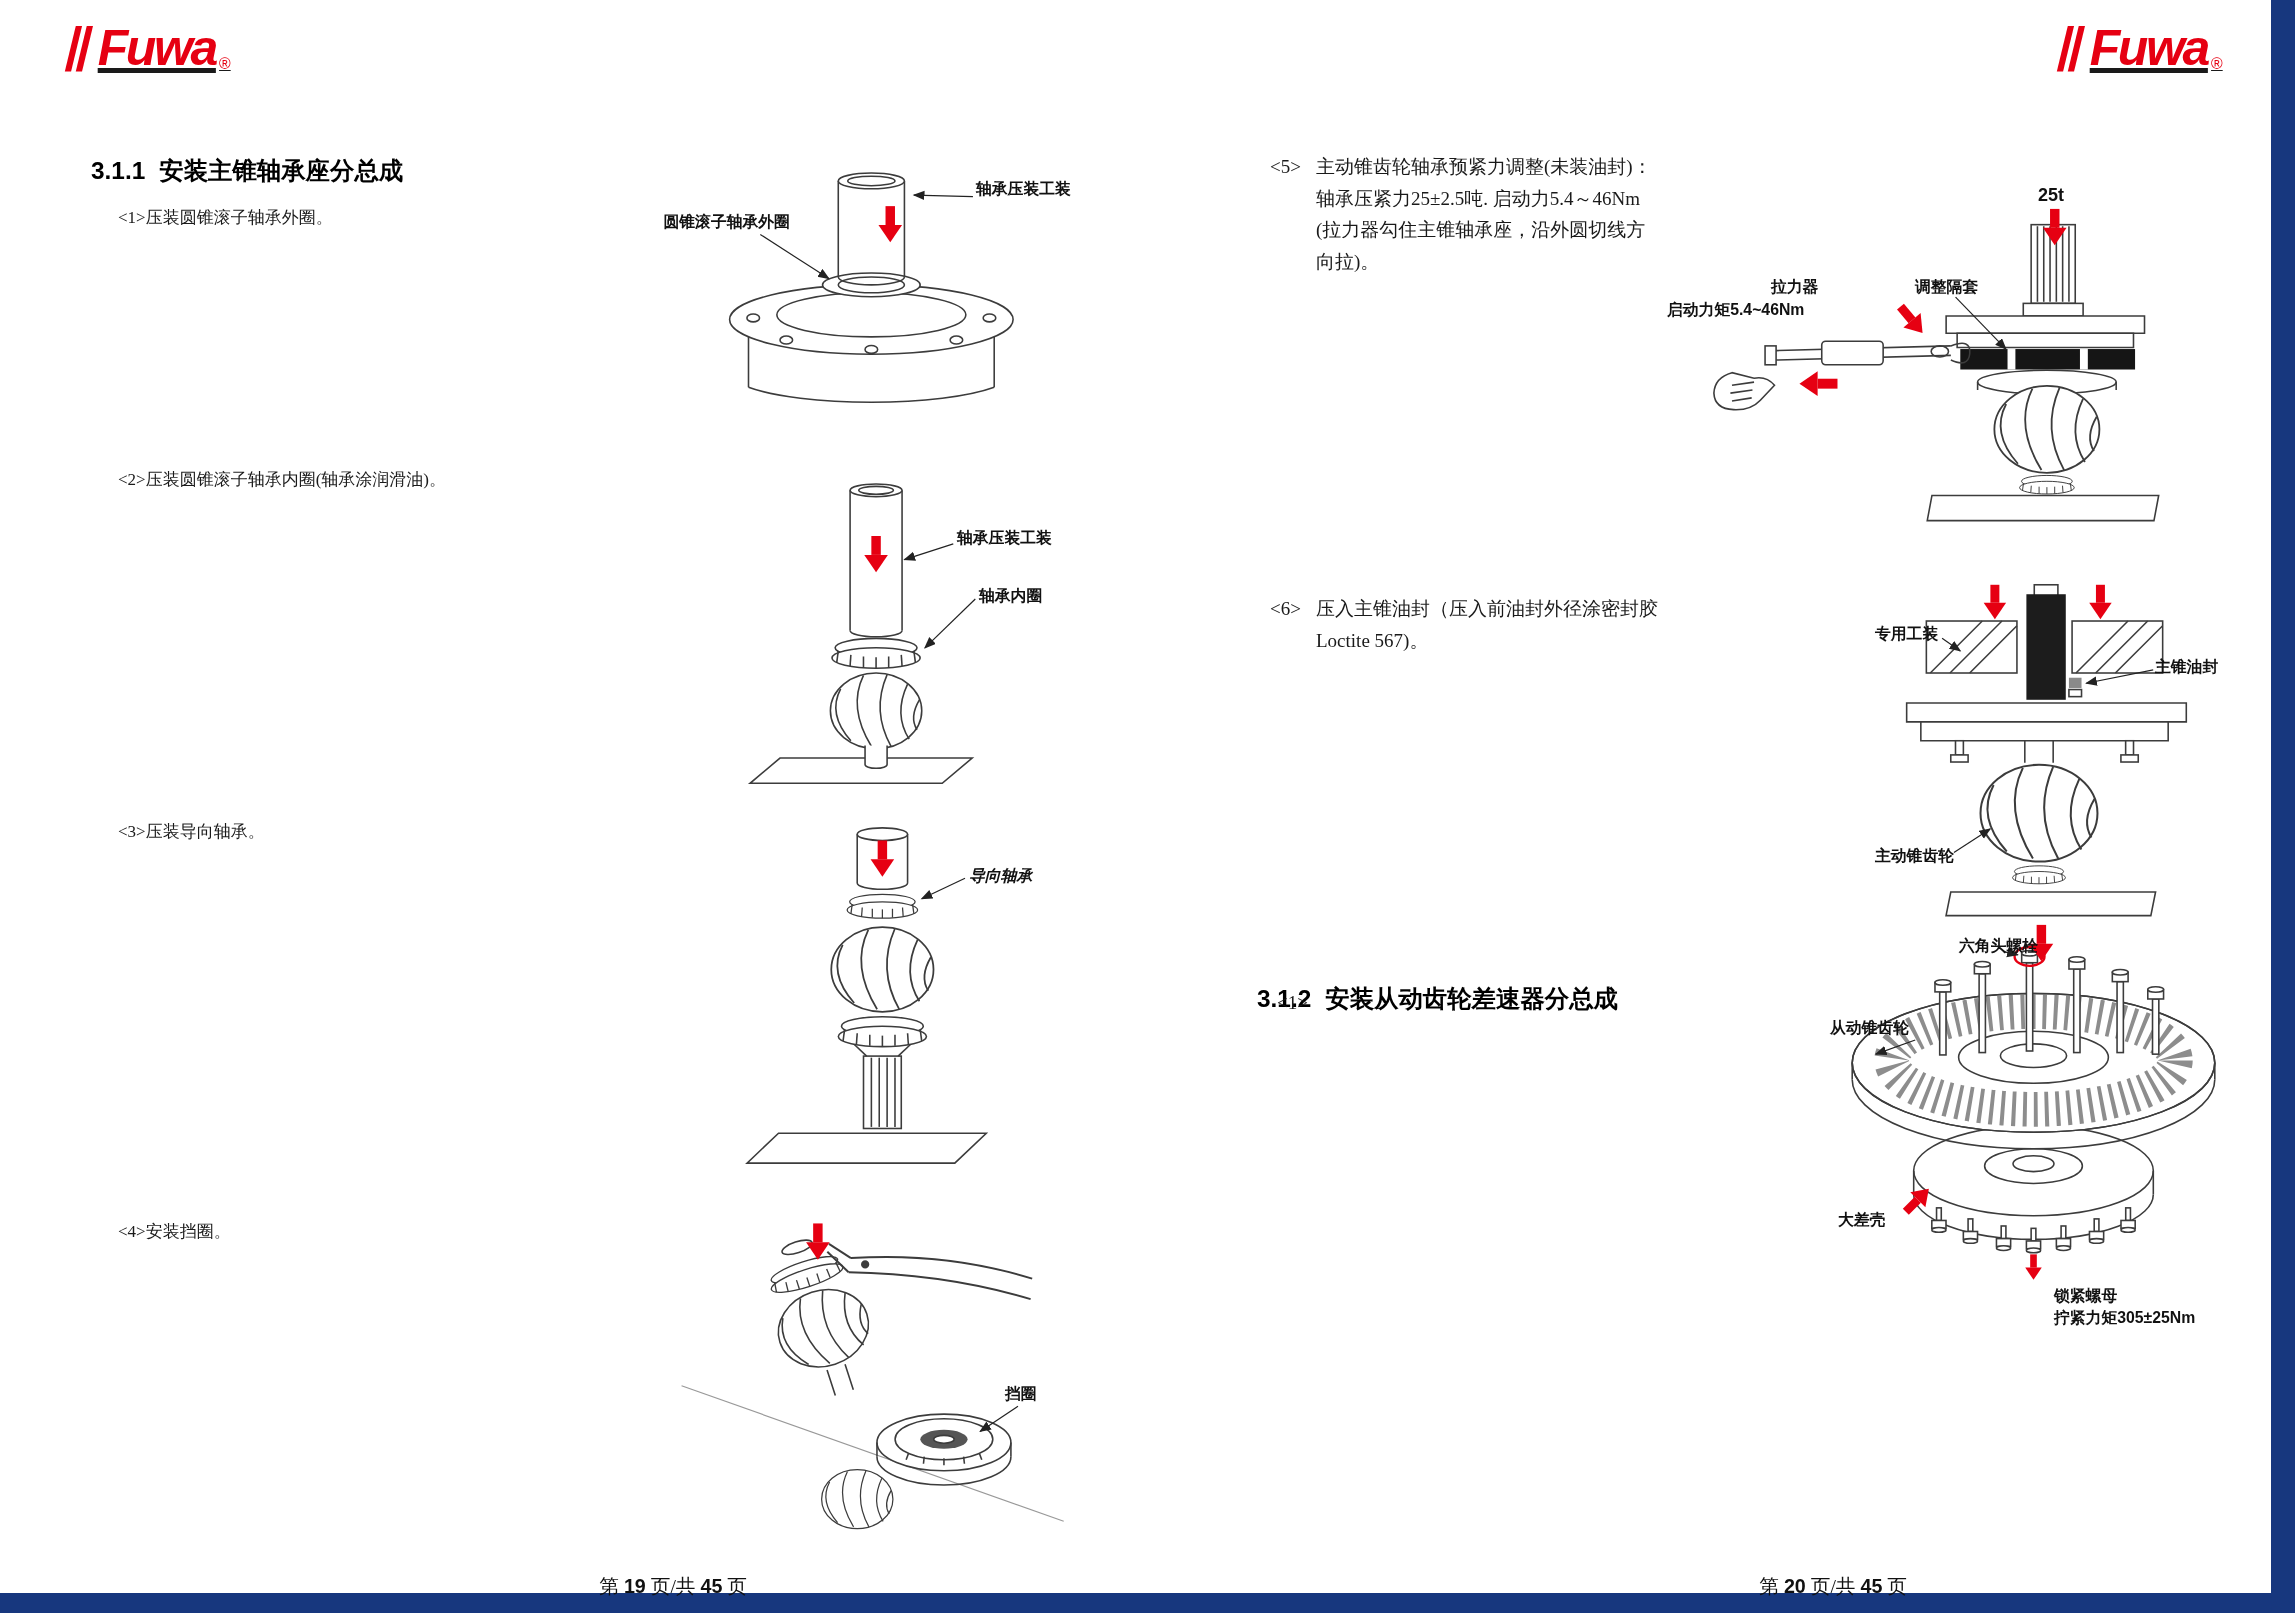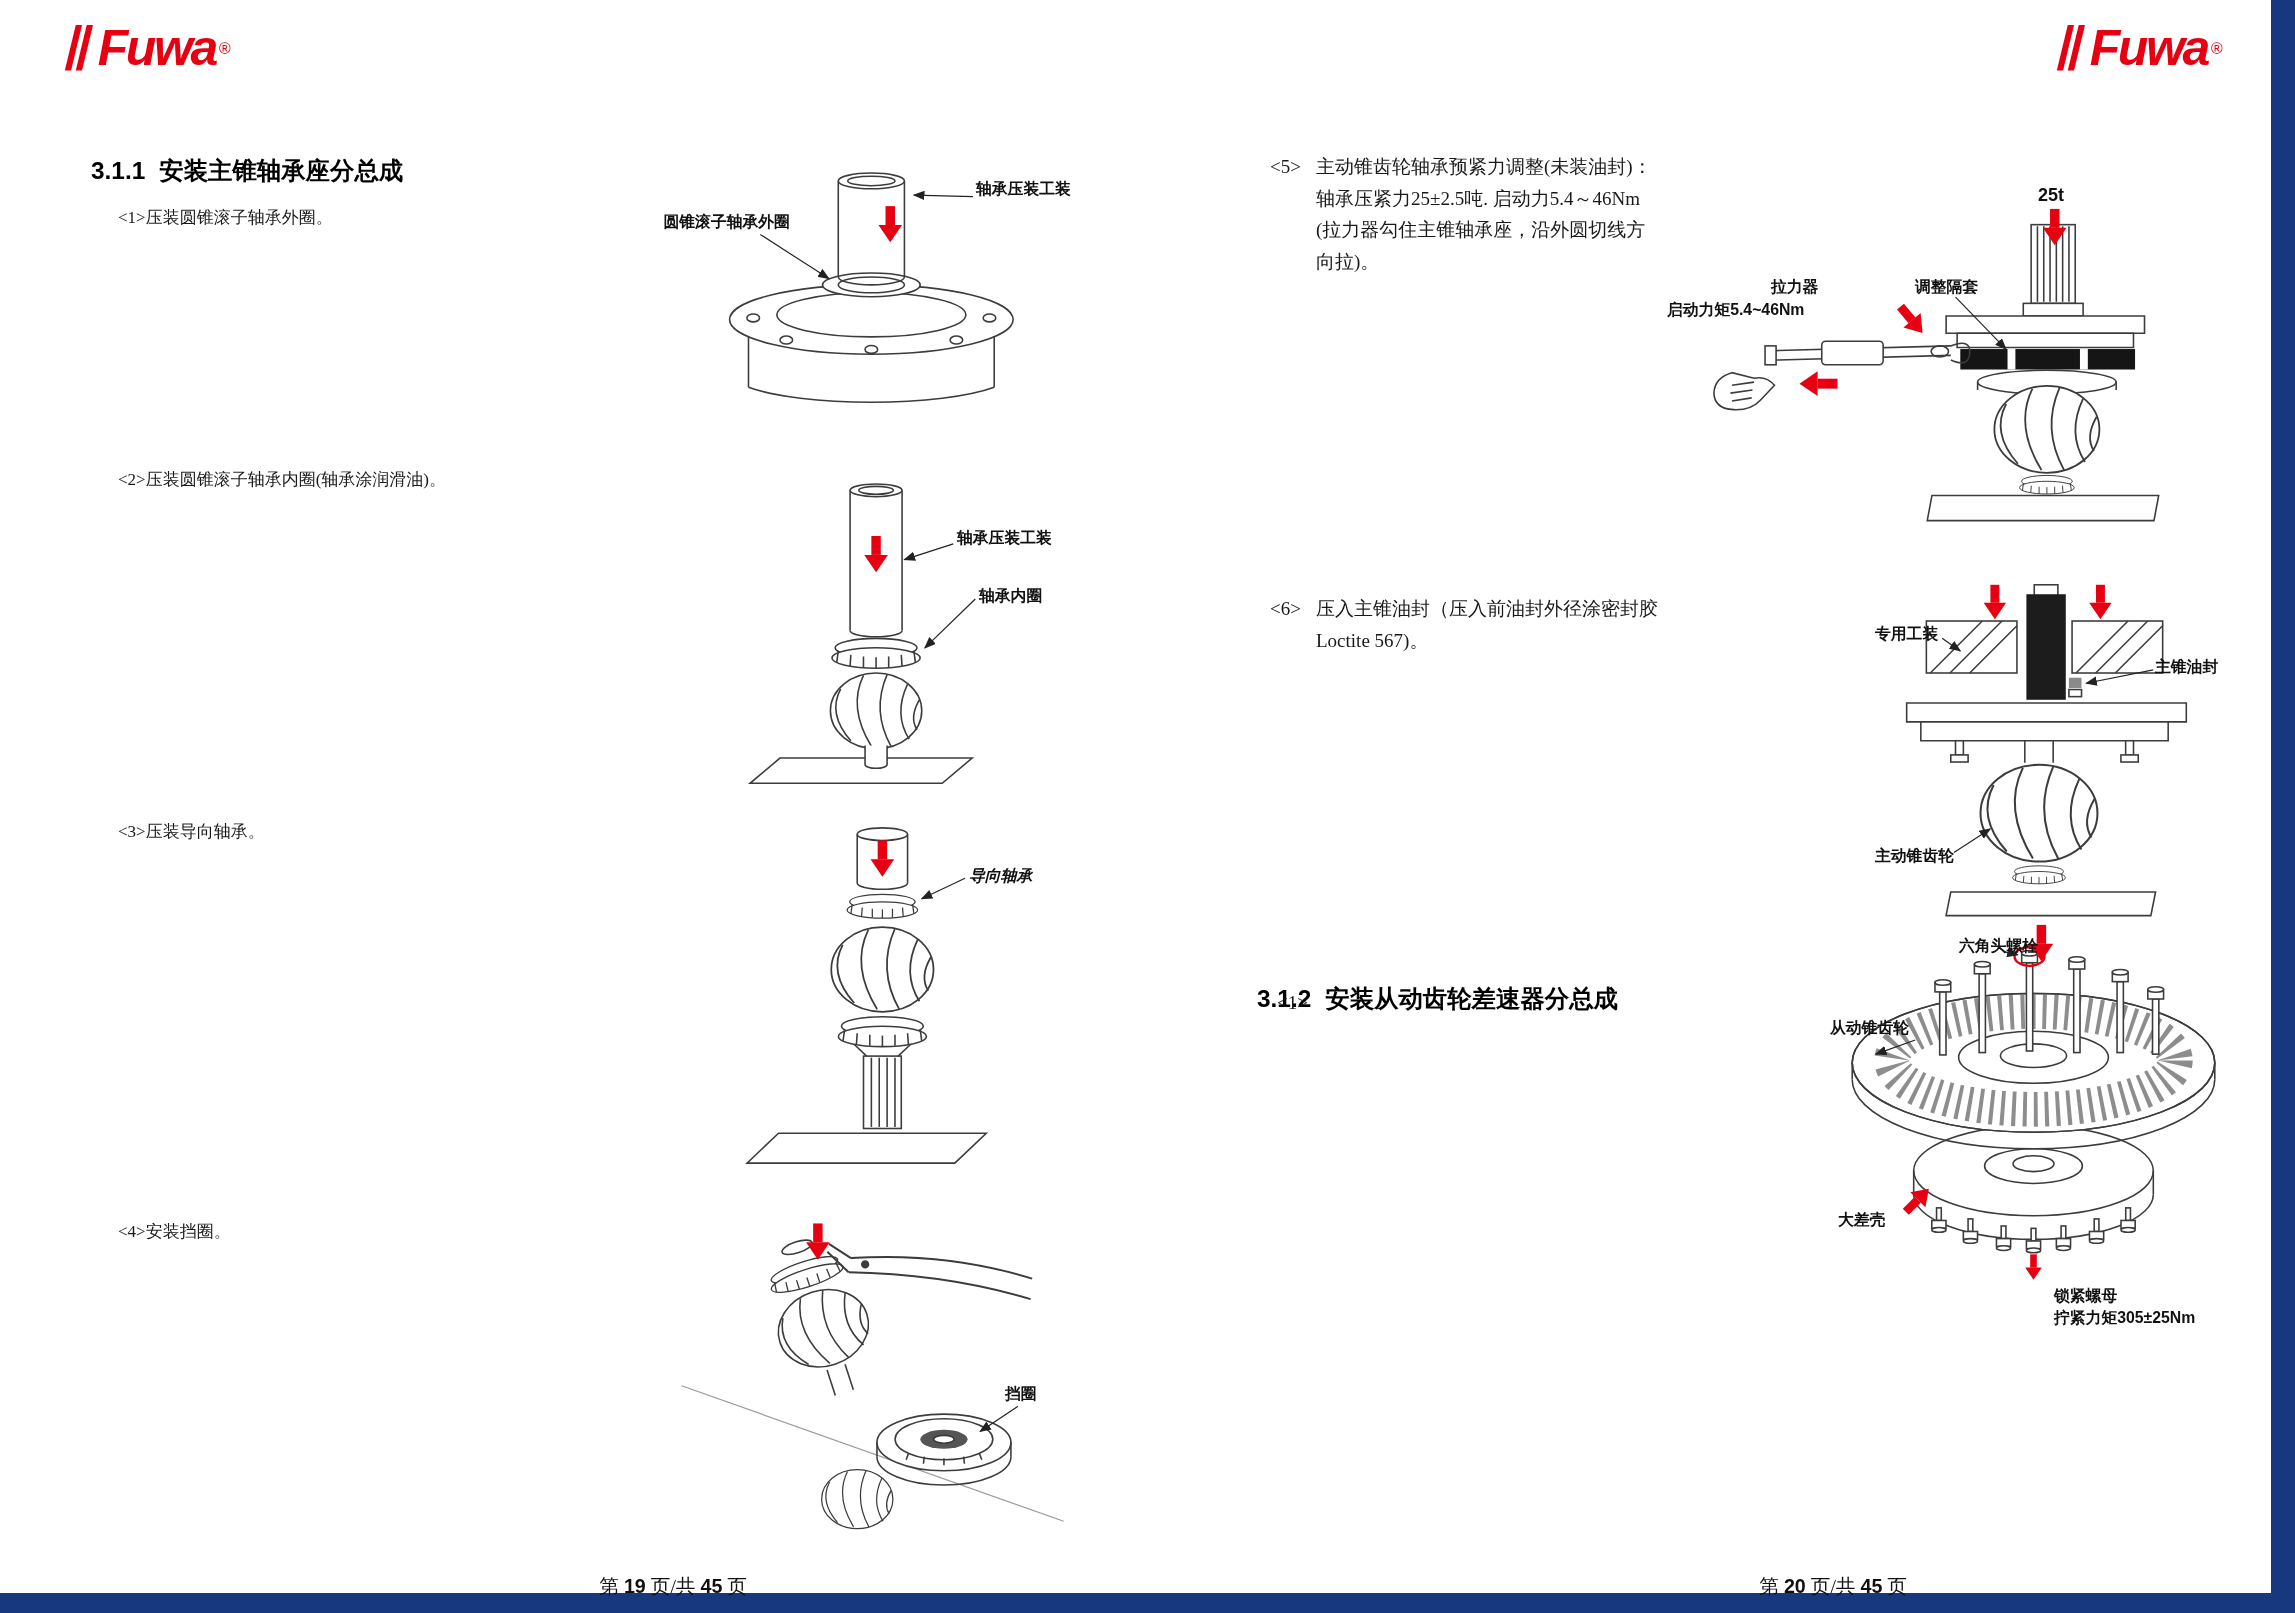--- a/index.html
+++ b/index.html
@@ -7,21 +7,21 @@
   body {
     position:relative;
     background:#ffffff;
     font-family:"Liberation Serif", serif;
     color:#1a1a1a;
     overflow:hidden;
   }
   .edge-right { position:absolute; right:0; top:0; width:23.6px; height:1613px; background:#17377e; }
   .edge-bottom { position:absolute; left:0; top:1593px; width:2295px; height:19.7px; background:#17377e; }
 
-  .logo { position:absolute; display:flex; align-items:center; }
+  .logo { position:absolute; display:flex; align-items:flex-end;text-decoration:underline; }
   .logo .logo-text {
     font-family:"Liberation Sans", sans-serif;
     font-style:italic; font-weight:bold;
     font-size:50px; line-height:49px; color:#e60012; letter-spacing:-2.4px;
   }
   .logo .logo-reg { font-family:"Liberation Sans", sans-serif; font-size:15.8px; color:#e60012; margin-left:3.2px; margin-top:1.6px; }
   .logo svg { margin-right:4.7px; }
 
   .heading { position:absolute; font-family:"Liberation Sans", sans-serif; font-weight:bold; font-size:24.4px; color:#000; white-space:nowrap; }
   .heading .num { margin-right:14px; }

